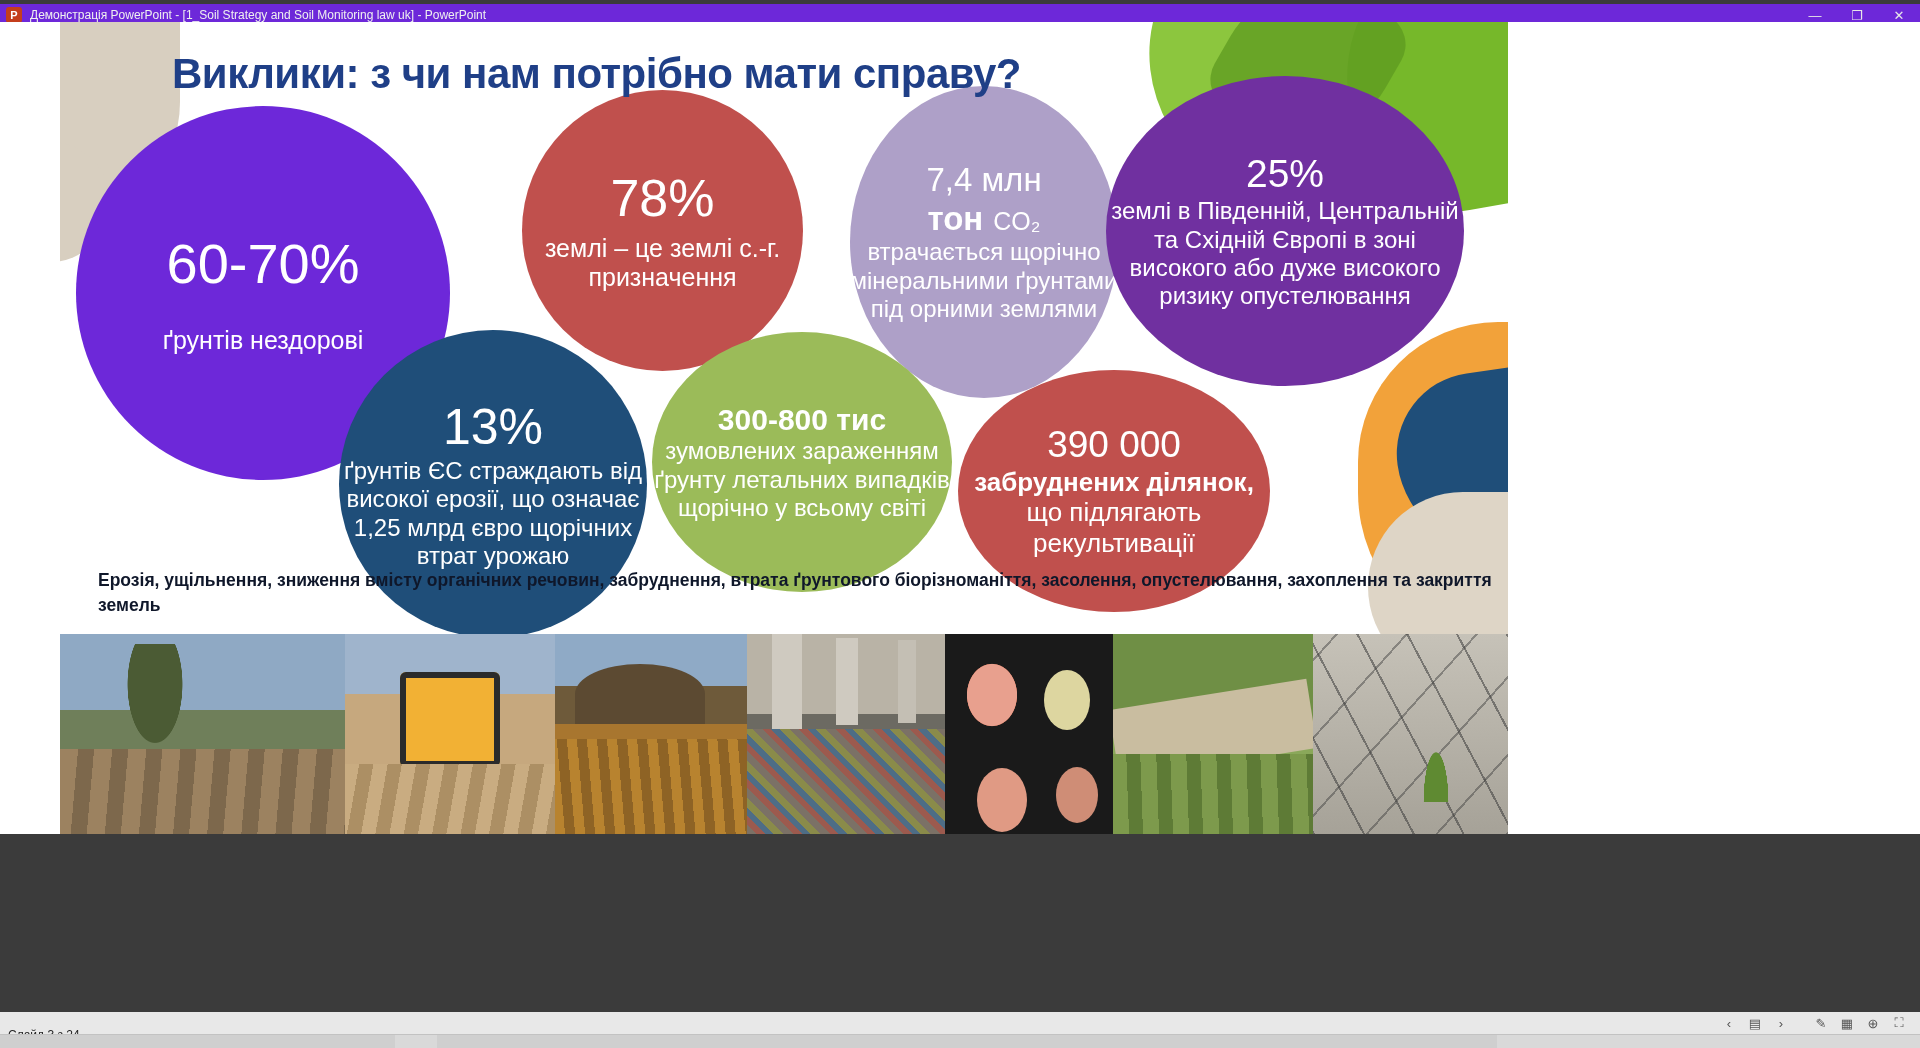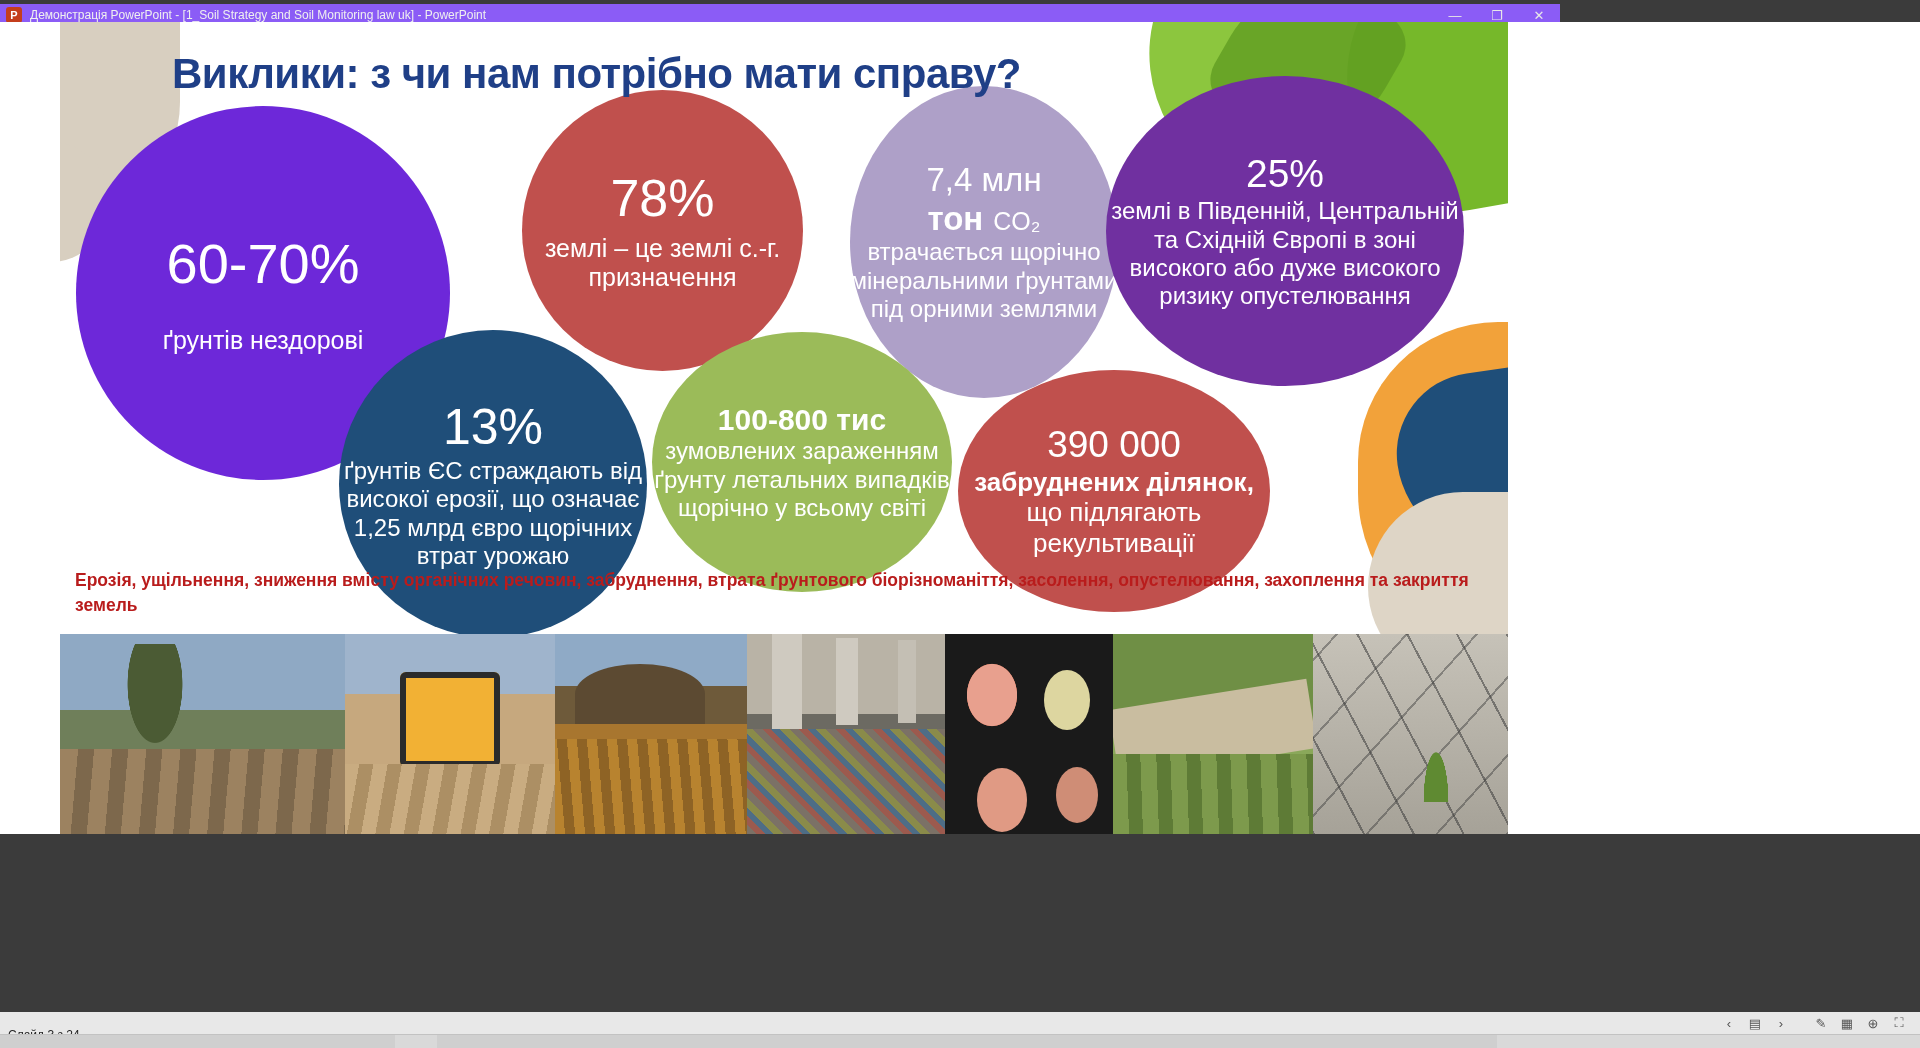--- a/index.html
+++ b/index.html
@@ -6,22 +6,22 @@
   html, body {
     width: 1920px; height: 1048px;
     font-family: "Liberation Sans", sans-serif;
     background: #1e1e1e; overflow: hidden;
   }
 
   
   #app { position: relative; width: 1920px; height: 1048px; background: #3b3b3b; }
 
   #titlebar {
-    position: absolute; left: 0; top: 4px; width: 1560px; height: 22px;
-    background: #8b5cf6; color: #f0f0f0;
+    position: absolute; left: 0; top: 4px; width: 1920px; height: 22px;
+    background: #6d28d9; color: #f0f0f0;
     display: flex; align-items: center; font-size: 12px;
   }
   #titlebar .ppt-logo {
     width: 16px; height: 16px; margin: 0 8px 0 6px; border-radius: 3px;
     background: #c43e1c; position: relative; flex: none;
   }
   #titlebar .ppt-logo::after {
     content: "P"; position: absolute; inset: 0; color: #fff;
     font-size: 11px; font-weight: bold; text-align: center; line-height: 16px;
   }
@@ -119,22 +119,22 @@
   #b-200800 { left: 592px; top: 310px; width: 300px; height: 260px; background: #9bbb59; z-index: 10; }
   #b-200800 .big { font-size: 30px; font-weight: bold; }
   #b-200800 .sub { font-size: 24px; }
 
   #b-390 { left: 898px; top: 348px; width: 312px; height: 242px; background: #c0504d; z-index: 12; }
   #b-390 .big { font-size: 37px; }
   #b-390 .sub { font-size: 26px; }
   #b-390 .bold-inline { font-weight: bold; }
 
   .bottom-note {
-    position: absolute; left: 15px; top: 546px; width: 1410px;
-    font-size: 17.5px; font-weight: bold; color: #b91c1c;
+    position: absolute; left: 38px; top: 546px; width: 1410px;
+    font-size: 17.5px; font-weight: bold; color: #0f172a;
     line-height: 1.45; z-index: 20;
   }
 
   
   .photo-strip {
     position: absolute; left: 0; top: 612px; width: 1448px; height: 200px;
     display: flex; z-index: 18;
   }
   .photo { position: relative; height: 200px; overflow: hidden; }
   .ph1 { width: 285px; background: linear-gradient(#8fa9c4 0 38%, #6f7f5a 38% 58%, #8a7154 58% 100%); }
@@ -288,21 +288,21 @@
       <div class="big">25%</div>
       <div class="sub">землі в Південній, Центральній та Східній Європі в зоні високого або дуже високого ризику опустелювання</div>
     </div>
 
     <div class="bubble" id="b-13">
       <div class="big">13%</div>
       <div class="sub">ґрунтів ЄС страждають від високої ерозії, що означає  1,25 млрд євро щорічних втрат урожаю</div>
     </div>
 
     <div class="bubble" id="b-200800">
-      <div class="big">100-800 тис</div>
+      <div class="big">300-800 тис</div>
       <div class="sub">зумовлених зараженням ґрунту летальних випадків щорічно у всьому світі</div>
     </div>
 
     <div class="bubble" id="b-390">
       <div class="big">390 000</div>
       <div class="sub">
         <span class="bold-inline">забруднених ділянок,</span><span> що підлягають рекультивації</span>
       </div>
     </div>
 

